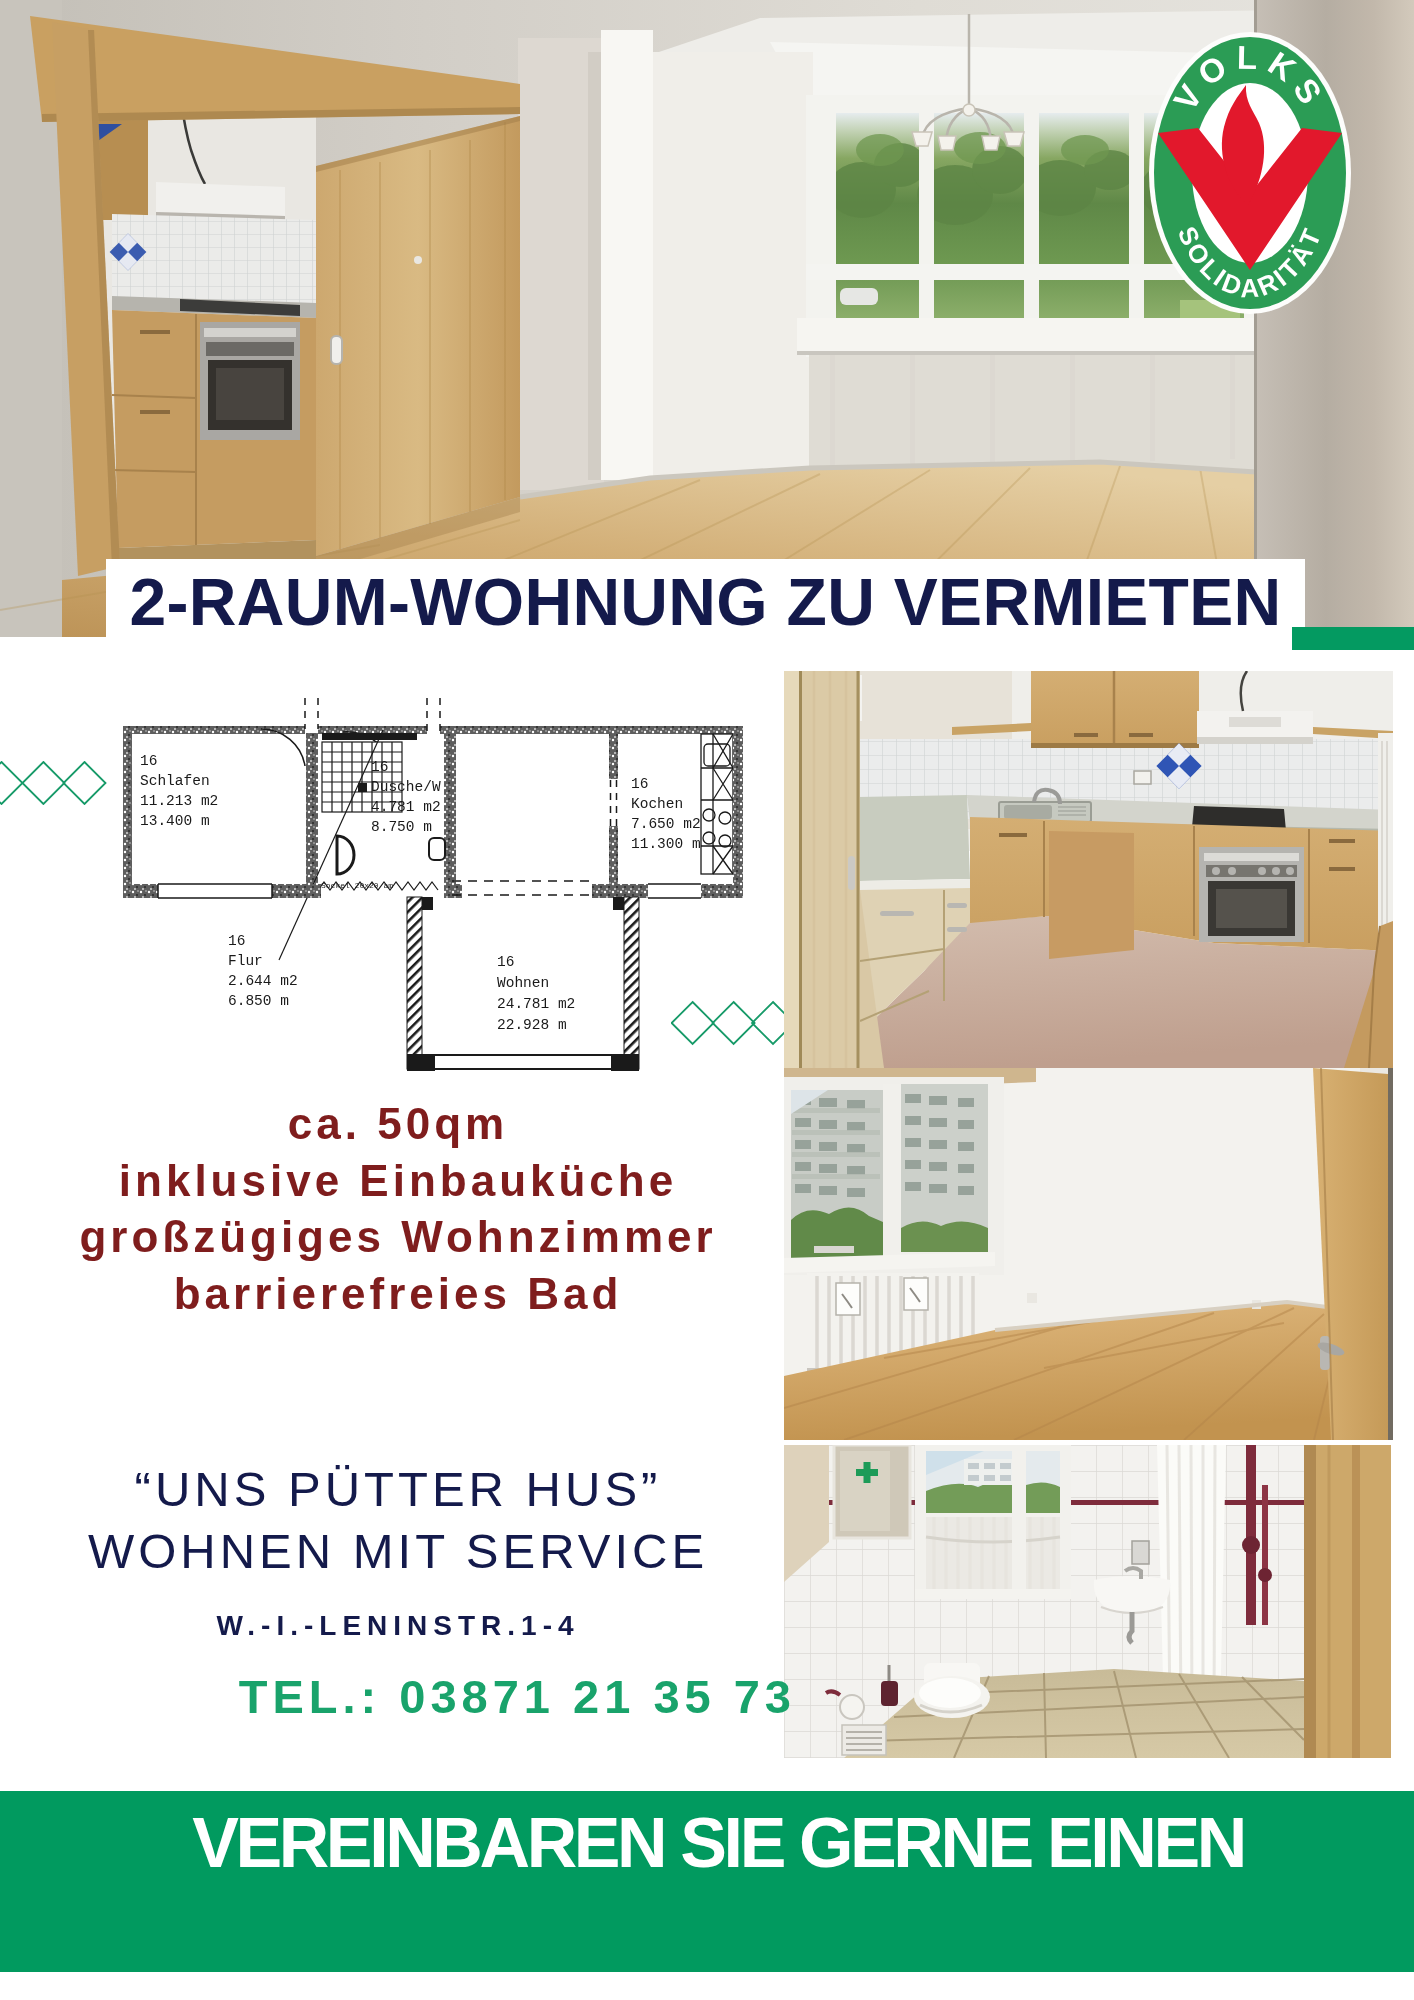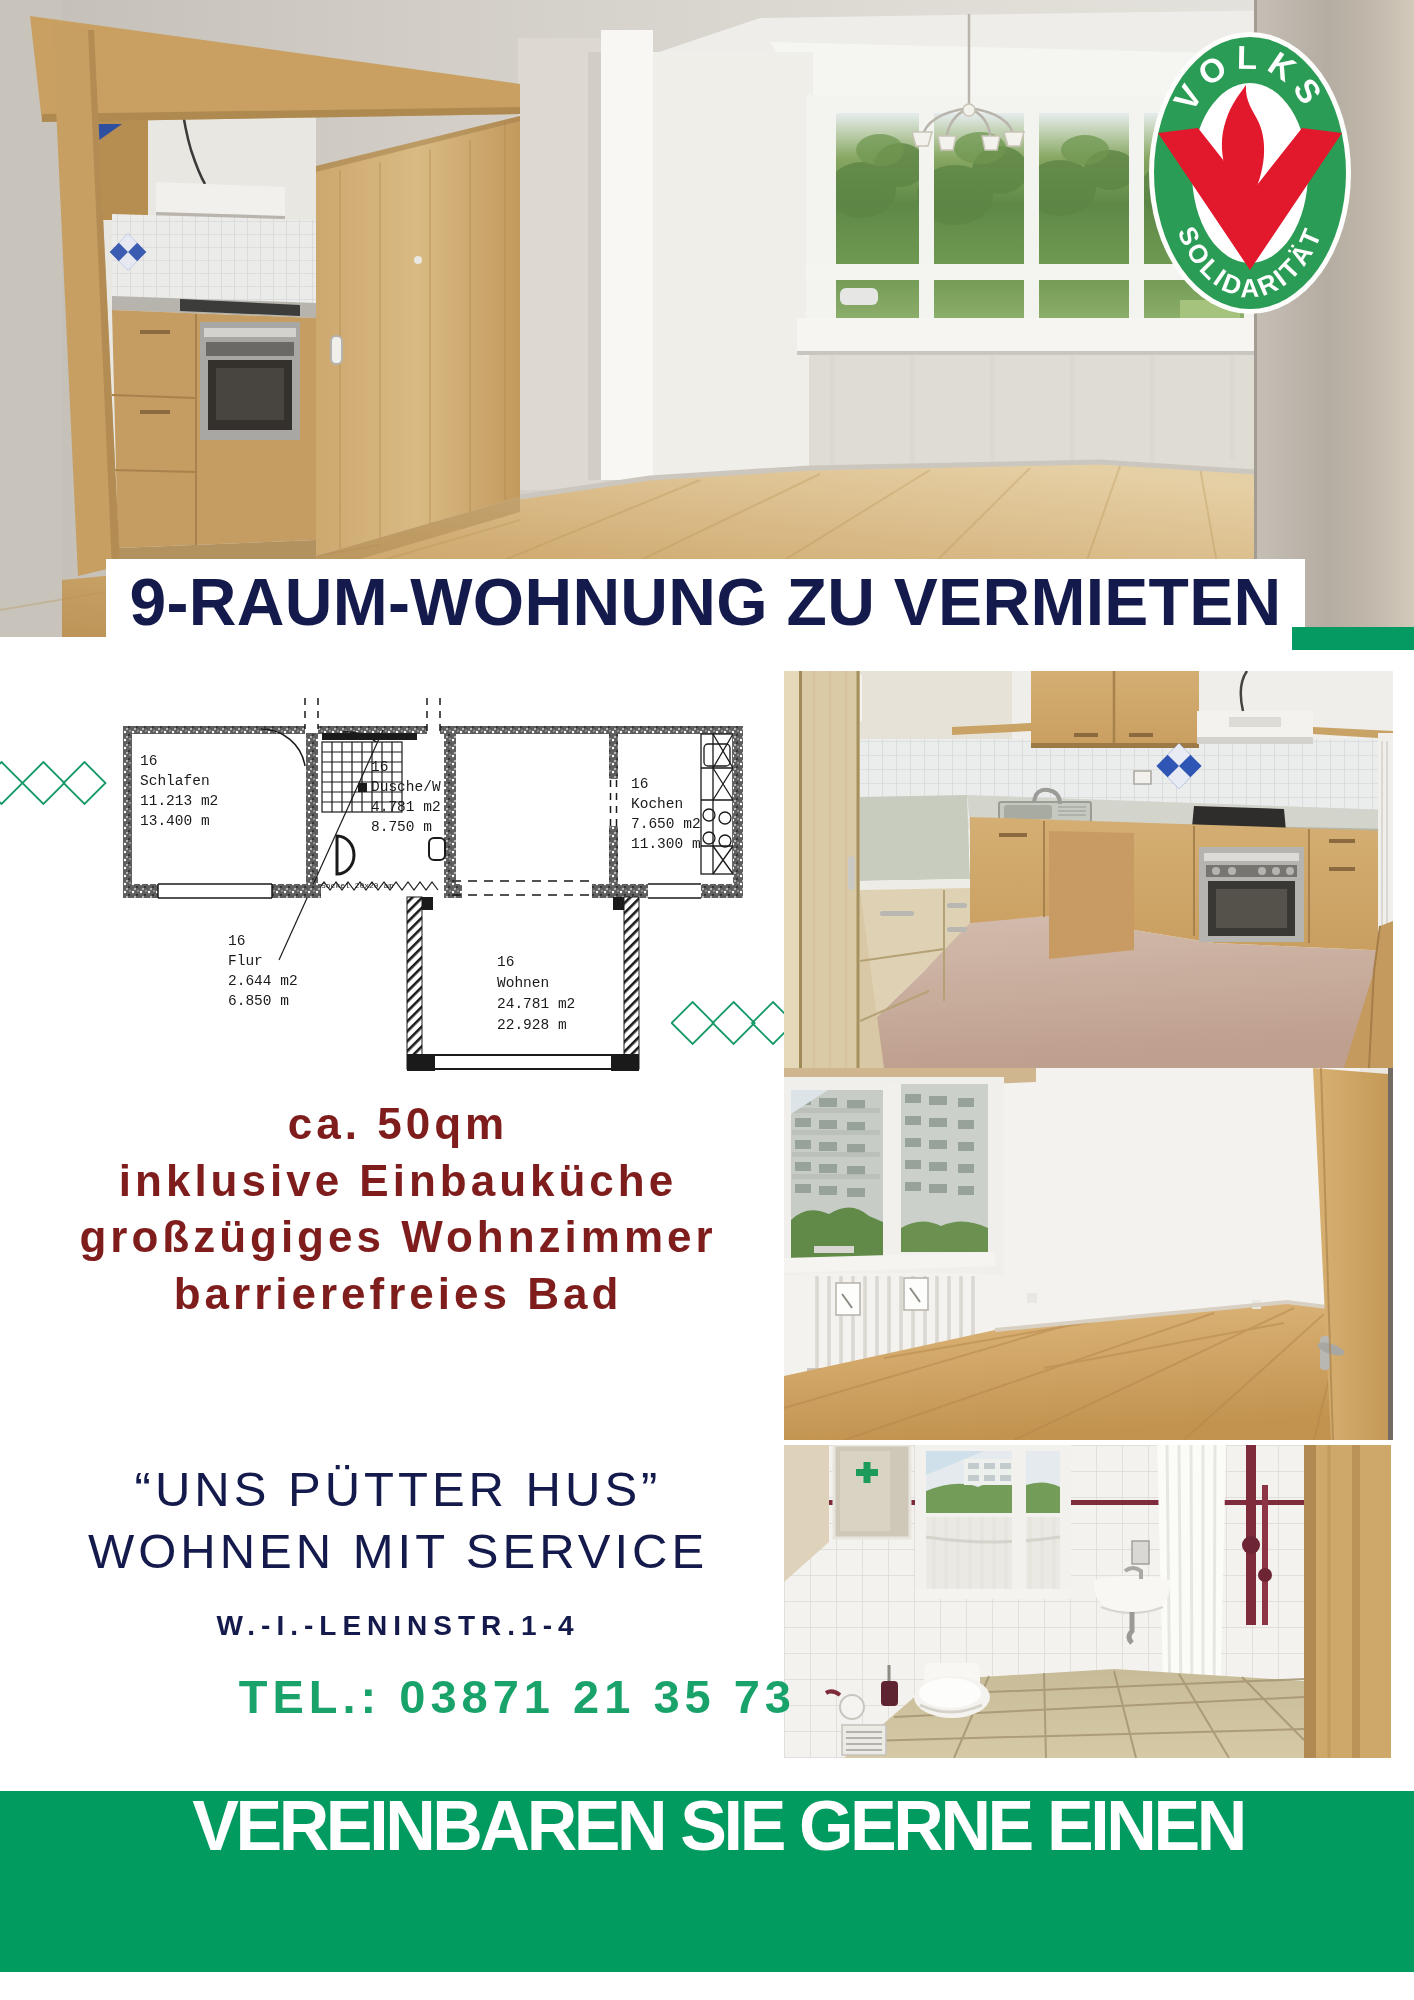--- a/index.html
+++ b/index.html
@@ -210,21 +210,21 @@
 <circle cx="969" cy="110" r="6"></circle>
 </g>
 
 <rect x="1254" y="0" width="160" height="637" fill="url(#p1rwall)"></rect>
 <rect x="1254" y="0" width="3" height="637" fill="#a39d93"></rect>
 </svg>
 </div>
 
 <div class="abs" style="left:106px;top:559px;width:1199px;height:131px;background:#fff">
 
-  <div id="hl" style="position:absolute;left:0;top:10px;width:100%;text-align:center;font-size:66px;font-weight:bold;letter-spacing:0.3px;color:#141a4b;line-height:66px;white-space:nowrap">9-RAUM-WOHNUNG ZU VERMIETEN</div>
+  <div id="hl" style="position:absolute;left:0;top:10px;width:100%;text-align:center;font-size:66px;font-weight:bold;letter-spacing:0.3px;color:#141a4b;line-height:66px;white-space:nowrap">2-RAUM-WOHNUNG ZU VERMIETEN</div>
 </div>
 
 <div class="abs" style="left:1292px;top:627px;width:122px;height:23px;background:#049a61"></div>
 
 <svg class="abs" style="left:0;top:761px" width="110" height="44" viewBox="0 0 110 44">
   <g fill="none" stroke="#169a68" stroke-width="1.8">
     <path d="M1.5,1 L22.5,22 L1.5,43 L-19.5,22 Z"></path>
     <path d="M43.4,1 L64.4,22 L43.4,43 L22.4,22 Z"></path>
     <path d="M84.5,1 L105.5,22 L84.5,43 L63.5,22 Z"></path>
   </g>
@@ -700,21 +700,21 @@
   <div>“UNS PÜTTER HUS”</div>
   <div>WOHNEN MIT SERVICE</div>
 </div>
 
 <div class="abs" style="left:0;top:1611px;width:796px;text-align:center;font-weight:bold;color:#141a4b;font-size:28px;line-height:30px;letter-spacing:6px">W.-I.-LENINSTR.1-4</div>
 
 <div class="abs" style="left:0;top:1673px;width:796px;text-align:right;font-weight:bold;color:#19a36b;font-size:47px;line-height:48px;letter-spacing:5px">TEL.: 03871 21 35 73</div>
 
 <div class="abs" style="left:0;top:1791px;width:1414px;height:181px;background:#019a5f">
 
-  <div style="margin-top:0;padding-left:22px;text-align:center;font-weight:bold;color:#fff;font-size:70px;line-height:70px;letter-spacing:-3.4px">
+  <div style="margin-top:17px;padding-left:22px;text-align:center;font-weight:bold;color:#fff;font-size:70px;line-height:70px;letter-spacing:-3.4px">
     <div>VEREINBAREN SIE GERNE EINEN</div>
   </div>
 </div>
 
 <div class="abs" id="logo" style="left:1148px;top:30px;width:204px;height:290px">
 <svg width="204" height="290" viewBox="0 0 204 290">
 
 <ellipse cx="102" cy="143" rx="101" ry="141" fill="#fdfdfc"></ellipse>
 
 <ellipse cx="102" cy="143" rx="96" ry="136" fill="#2b9c55"></ellipse>

